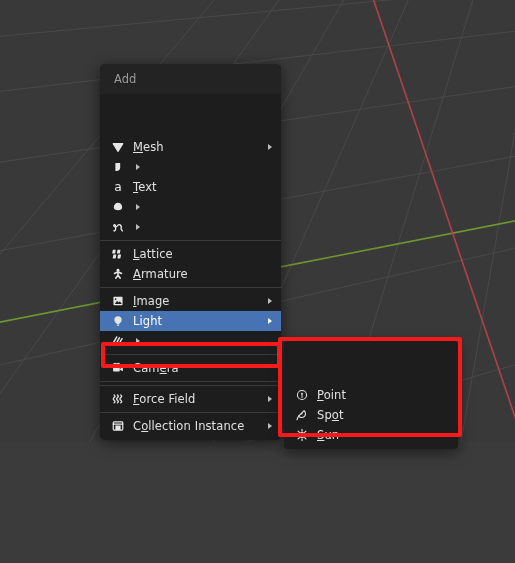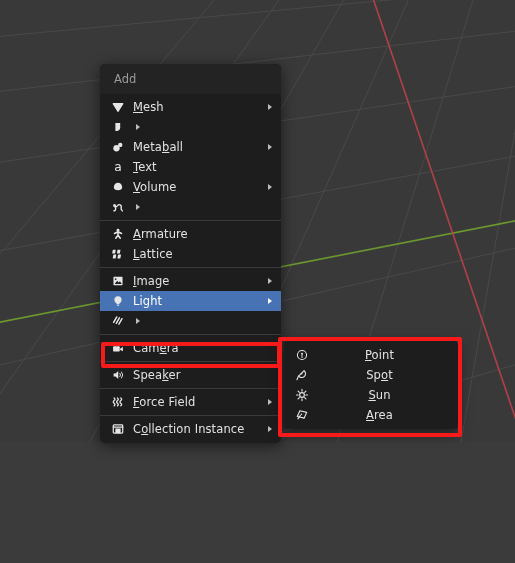--- a/index.html
+++ b/index.html
@@ -22,32 +22,32 @@
   
   .menu {
     position:absolute;
     background:#1d1d1d;
     border-radius:5px;
     box-shadow:0 3px 14px rgba(0,0,0,0.55);
     padding:0;
     overflow:hidden;
   }
   #add-menu { left:100px; top:64px; width:181px; }
-  #light-submenu { left:284px; top:341px; width:174px; border-radius:4px;text-align:center; }
+  #light-submenu { left:284px; top:341px; width:174px; border-radius:4px; }
 
   .menu-header {
     height:30px;
     display:flex; align-items:center;
     padding-left:14px;
     color:#9a9a9a;
     font-size:11.5px;
     background:#232323;
   }
 
-  .menu-list { padding:3px 0 4px 0; }
+  .menu-list { padding:3px 0 4px 0;margin-top:40px; }
   #light-submenu .menu-list { padding:4px 0 4px 0; }
 
   .menu-item {
     position:relative;
     display:flex; align-items:center;
     height:20px;
     padding:0 6px 0 8px;
     color:#e2e2e2;
     font-size:11.5px;
     white-space:nowrap;
@@ -148,86 +148,73 @@
             <svg width="14" height="14" viewBox="0 0 16 16" fill="none" stroke="#e6e6e6" stroke-width="1.3" stroke-linecap="round" stroke-linejoin="round">
               <path d="M5 3.4h5.5v5.2c0 2.4-1.6 4-4 4H5z" fill="#e6e6e6" stroke="none"></path>
             </svg>
           </span>
           <span class="mi-arrow">
             <span class="arrow-tri"></span>
           </span>
         </div>
         <div class="menu-item">
           <span class="mi-icon">
-            <svg width="14" height="14" viewBox="0 0 16 16" fill="none" stroke="#e6e6e6" stroke-width="1.3" stroke-linecap="round" stroke-linejoin="round">
-              <circle cx="6.3" cy="9.4" r="3.6" fill="#e6e6e6" stroke="none"></circle>
-              <circle cx="10.6" cy="5.6" r="2.5" fill="#e6e6e6" stroke="none"></circle>
-            </svg>
-          </span>
-          <span class="mi-label">Meta<u>b</u>all</span>
-          <span class="mi-arrow">
-            <span class="arrow-tri"></span>
-          </span>
-        </div>
-        <div class="menu-item">
-          <span class="mi-icon">
             <svg width="14" height="14" viewBox="0 0 16 16">
               <text x="8" y="13" font-family="DejaVu Sans, sans-serif" font-size="14" fill="#e6e6e6" text-anchor="middle">a</text>
             </svg>
           </span>
           <span class="mi-label"><u>T</u>ext</span>
           <span class="mi-arrow"></span>
         </div>
         <div class="menu-item">
           <span class="mi-icon">
             <svg width="14" height="14" viewBox="0 0 16 16" fill="none" stroke="#e6e6e6" stroke-width="1.3" stroke-linecap="round" stroke-linejoin="round">
               <path d="M8 3.2c2.6 0 4.8 2.3 4.8 5 0 2.1-1.8 3.4-4.8 3.4S3.2 10.3 3.2 8.2c0-2.7 2.2-5 4.8-5z" fill="#e6e6e6" stroke="none"></path>
             </svg>
           </span>
-          <span class="mi-label"><u>V</u>olume</span>
           <span class="mi-arrow">
             <span class="arrow-tri"></span>
           </span>
         </div>
         <div class="menu-item">
           <span class="mi-icon">
             <svg width="14" height="14" viewBox="0 0 16 16" fill="none" stroke="#e6e6e6" stroke-width="1.3" stroke-linecap="round" stroke-linejoin="round">
               <path d="M3.2 12.4c1.8 0 2.2-1.6 2.2-3.4S4.8 5.4 4 5.4s-1.1.9-.6 1.8c.7 1.3 3 1 4-.6.7-1.1 1.9-1.6 3-1 1.3.7 1.6 2.4 1.2 3.8" stroke-width="1.5"></path>
               <path d="M11.4 10.2l1.6 2.3" stroke-width="1.5"></path>
             </svg>
           </span>
           <span class="mi-arrow">
             <span class="arrow-tri"></span>
           </span>
         </div>
         <div class="separator"></div>
-        <div class="menu-item">
-          <span class="mi-icon">
-            <svg width="14" height="14" viewBox="0 0 16 16" fill="none" stroke="#e6e6e6" stroke-width="1.3" stroke-linecap="round" stroke-linejoin="round">
-              <circle cx="8" cy="3.6" r="1.6" fill="#e6e6e6" stroke="none"></circle>
-              <path d="M8 5.4v4M8 5.4 4 7.4M8 5.4l4 2M8 9.4l-2.6 3.4M8 9.4l2.6 3.4" stroke-width="1.8"></path>
-            </svg>
-          </span>
-          <span class="mi-label"><u>A</u>rmature</span>
-          <span class="mi-arrow"></span>
-        </div>
         <div class="menu-item">
           <span class="mi-icon">
             <svg width="14" height="14" viewBox="0 0 16 16" fill="none" stroke="#e6e6e6" stroke-width="1.3" stroke-linecap="round" stroke-linejoin="round">
               <g fill="#e6e6e6" stroke="none">
                 <rect x="2.6" y="3" width="3.4" height="4.4" rx="0.4" transform="skewX(-10)"></rect>
                 <rect x="8" y="3" width="3.4" height="4.4" rx="0.4" transform="skewX(-10)"></rect>
                 <rect x="4.2" y="8.6" width="3.4" height="4.4" rx="0.4" transform="skewX(-10)"></rect>
                 <rect x="9.6" y="8.6" width="3.4" height="4.4" rx="0.4" transform="skewX(-10)"></rect>
               </g>
             </svg>
           </span>
           <span class="mi-label"><u>L</u>attice</span>
           <span class="mi-arrow"></span>
         </div>
+        <div class="menu-item">
+          <span class="mi-icon">
+            <svg width="14" height="14" viewBox="0 0 16 16" fill="none" stroke="#e6e6e6" stroke-width="1.3" stroke-linecap="round" stroke-linejoin="round">
+              <circle cx="8" cy="3.6" r="1.6" fill="#e6e6e6" stroke="none"></circle>
+              <path d="M8 5.4v4M8 5.4 4 7.4M8 5.4l4 2M8 9.4l-2.6 3.4M8 9.4l2.6 3.4" stroke-width="1.8"></path>
+            </svg>
+          </span>
+          <span class="mi-label"><u>A</u>rmature</span>
+          <span class="mi-arrow"></span>
+        </div>
         <div class="separator"></div>
         <div class="menu-item">
           <span class="mi-icon">
             <svg width="14" height="14" viewBox="0 0 16 16" fill="none" stroke="#e6e6e6" stroke-width="1.3" stroke-linecap="round" stroke-linejoin="round">
               <rect x="2.8" y="3.2" width="10.4" height="9.6" rx="0.8" fill="#e6e6e6" stroke="none"></rect>
               <path d="M4.3 11.4 7 7.6l1.8 2.2 1.4-1.6 2.1 3.2z" fill="#1d1d1d" stroke="none"></path>
               <circle cx="5.3" cy="5.9" r="0.95" fill="#1d1d1d" stroke="none"></circle>
             </svg>
           </span>
           <span class="mi-label"><u>I</u>mage</span>
@@ -267,30 +254,20 @@
               <rect x="2.4" y="6.4" width="7.6" height="5.6" rx="0.8" fill="#e6e6e6" stroke="none"></rect>
               <path d="M10.2 9 13.6 6.6v5.2L10.2 10z" fill="#e6e6e6" stroke="none"></path>
               <circle cx="4.6" cy="4.2" r="1.7" fill="none" stroke="#e6e6e6" stroke-width="1.2"></circle>
               <circle cx="8.2" cy="4.2" r="1.7" fill="none" stroke="#e6e6e6" stroke-width="1.2"></circle>
             </svg>
           </span>
           <span class="mi-label">Cam<u>e</u>ra</span>
           <span class="mi-arrow"></span>
         </div>
         <div class="separator"></div>
-        <div class="menu-item">
-          <span class="mi-icon">
-            <svg width="14" height="14" viewBox="0 0 16 16" fill="none" stroke="#e6e6e6" stroke-width="1.3" stroke-linecap="round" stroke-linejoin="round">
-              <path d="M3 6.2h2.2L8.3 3.5v9L5.2 9.8H3z" fill="#e6e6e6" stroke="none"></path>
-              <path d="M10.2 6.1a2.9 2.9 0 0 1 0 3.8M12.1 4.6a5.2 5.2 0 0 1 0 6.8" stroke-width="1.1"></path>
-            </svg>
-          </span>
-          <span class="mi-label">Spea<u>k</u>er</span>
-          <span class="mi-arrow"></span>
-        </div>
         <div class="separator"></div>
         <div class="menu-item">
           <span class="mi-icon">
             <svg width="14" height="14" viewBox="0 0 16 16" fill="none" stroke="#e6e6e6" stroke-width="1.3" stroke-linecap="round" stroke-linejoin="round">
               <g stroke-width="1.5">
                 <path d="M3.6 3.4c1.3 1 1.3 2 0 3s-1.3 2 0 3 1.3 2 0 3"></path>
                 <path d="M7.4 3.4c1.3 1 1.3 2 0 3s-1.3 2 0 3 1.3 2 0 3"></path>
                 <path d="M11.2 3.4c1.3 1 1.3 2 0 3s-1.3 2 0 3 1.3 2 0 3"></path>
               </g>
             </svg>
@@ -346,30 +323,19 @@
             <svg width="14" height="14" viewBox="0 0 16 16" fill="none" stroke="#e6e6e6" stroke-width="1.3" stroke-linecap="round" stroke-linejoin="round">
               <circle cx="8" cy="8" r="2.7" fill="none" stroke="#e6e6e6" stroke-width="1.3"></circle>
               <g stroke-width="1.3">
                 <path d="M8 1.6v2.1M8 12.3v2.1M1.6 8h2.1M12.3 8h2.1M3.5 3.5l1.5 1.5M11 11l1.5 1.5M12.5 3.5 11 5M5 11l-1.5 1.5"></path>
               </g>
             </svg>
           </span>
           <span class="mi-label"><u>S</u>un</span>
           <span class="mi-arrow"></span>
         </div>
-        <div class="menu-item">
-          <span class="mi-icon">
-            <svg width="14" height="14" viewBox="0 0 16 16" fill="none" stroke="#e6e6e6" stroke-width="1.3" stroke-linecap="round" stroke-linejoin="round">
-              <path d="M5.6 3.2 13.4 5 10.4 11.6 2.6 9.8z" fill="none" stroke="#e6e6e6" stroke-width="1.25"></path>
-              <circle cx="7.4" cy="7.1" r="0.95" fill="#e6e6e6" stroke="none"></circle>
-              <path d="M6.2 8.4 3.4 12.4" stroke-width="1.25"></path>
-            </svg>
-          </span>
-          <span class="mi-label"><u>A</u>rea</span>
-          <span class="mi-arrow"></span>
-        </div>
       </div>
   </div>
 
   <div class="annot" id="annot-light"></div>
   <div class="annot" id="annot-submenu"></div>
 
 </div>
 
 </body></html>

